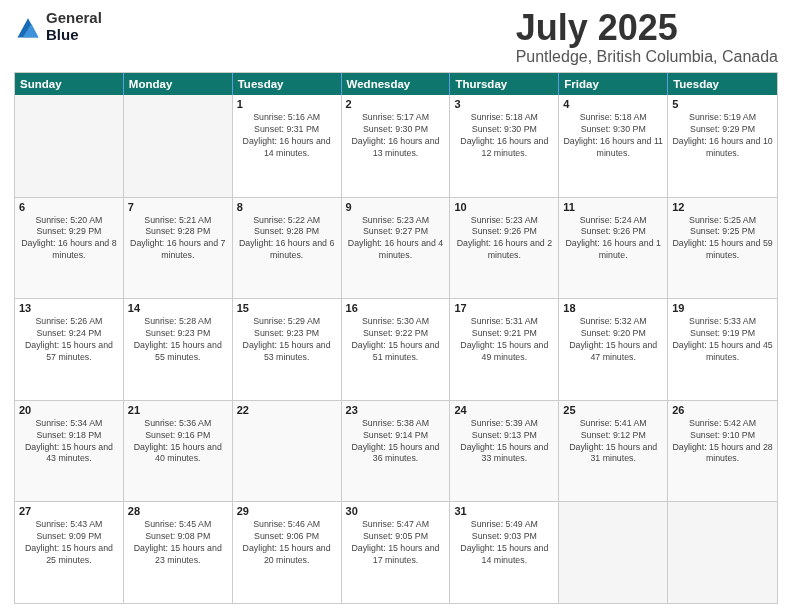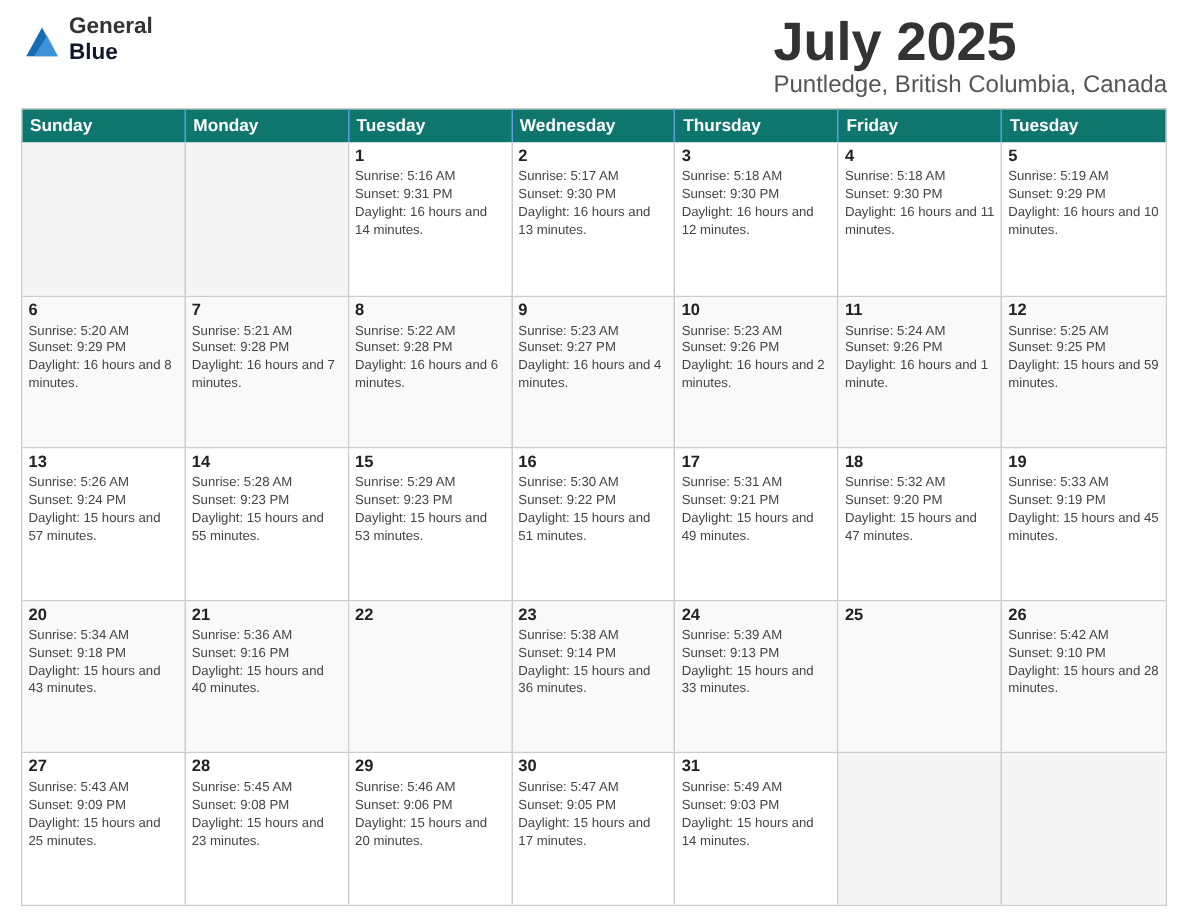--- a/index.html
+++ b/index.html
@@ -115,20 +115,21 @@
     .day-number {
       font-size: 11px;
       font-weight: bold;
       color: #222;
       margin-bottom: 2px;
     }
     .day-info {
       font-size: 8.8px;
       color: #444;
       line-height: 1.35;
+      text-align: center;
     }
   </style>
 </head>
 <body>
 
 <div class="page">
   <div class="header">
     <div class="logo">
       <svg class="logo-icon" viewBox="0 0 32 32" xmlns="http://www.w3.org/2000/svg">
         <polygon points="4,28 16,6 28,28" fill="#1a6bb5"></polygon>
@@ -255,20 +256,21 @@
           <div class="cal-cell alt-bg">
             <div class="day-number">23</div>
             <div class="day-info">Sunrise: 5:38 AM<br>Sunset: 9:14 PM<br>Daylight: 15 hours and 36 minutes.</div>
           </div>
           <div class="cal-cell alt-bg">
             <div class="day-number">24</div>
             <div class="day-info">Sunrise: 5:39 AM<br>Sunset: 9:13 PM<br>Daylight: 15 hours and 33 minutes.</div>
           </div>
           <div class="cal-cell alt-bg">
             <div class="day-number">25</div>
+            <div class="day-info">Sunrise: 5:41 AM<br>Sunset: 9:12 PM<br>Daylight: 15 hours and 31 minutes.</div>
           </div>
           <div class="cal-cell alt-bg">
             <div class="day-number">26</div>
             <div class="day-info">Sunrise: 5:42 AM<br>Sunset: 9:10 PM<br>Daylight: 15 hours and 28 minutes.</div>
           </div>
         </div>
         <div class="cal-week">
           <div class="cal-cell">
             <div class="day-number">27</div>
             <div class="day-info">Sunrise: 5:43 AM<br>Sunset: 9:09 PM<br>Daylight: 15 hours and 25 minutes.</div>

